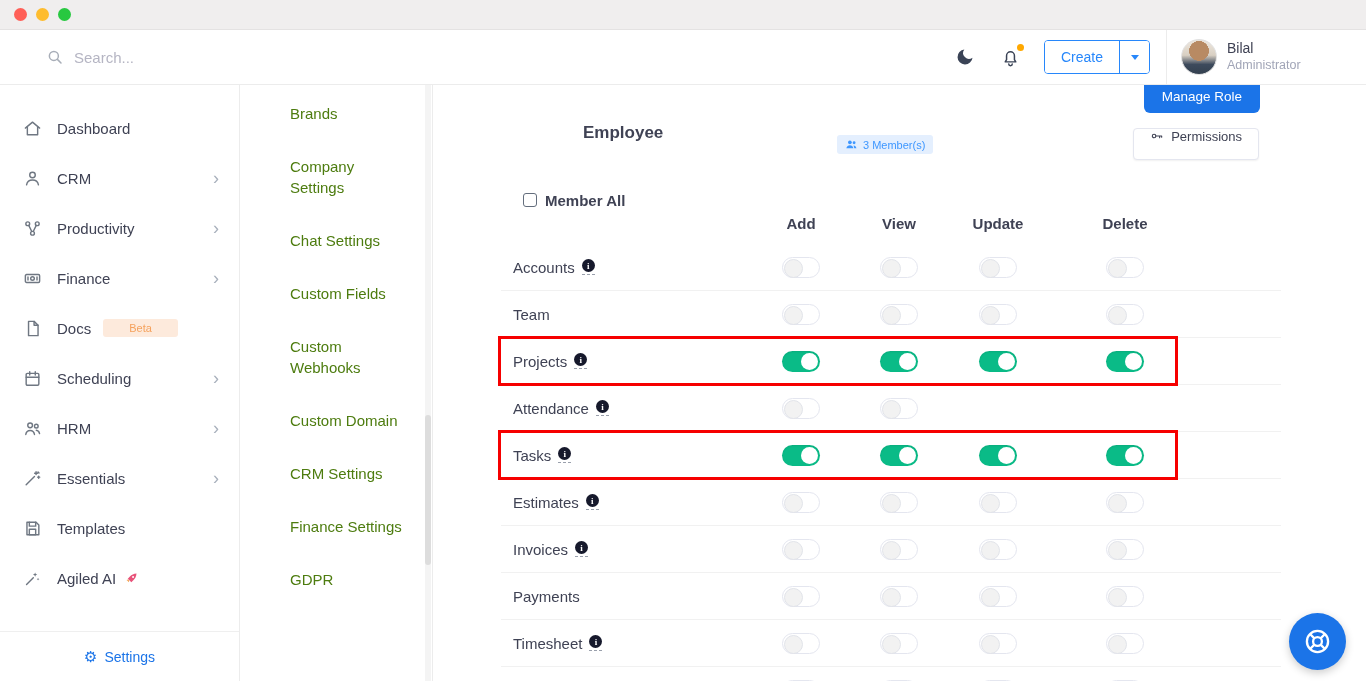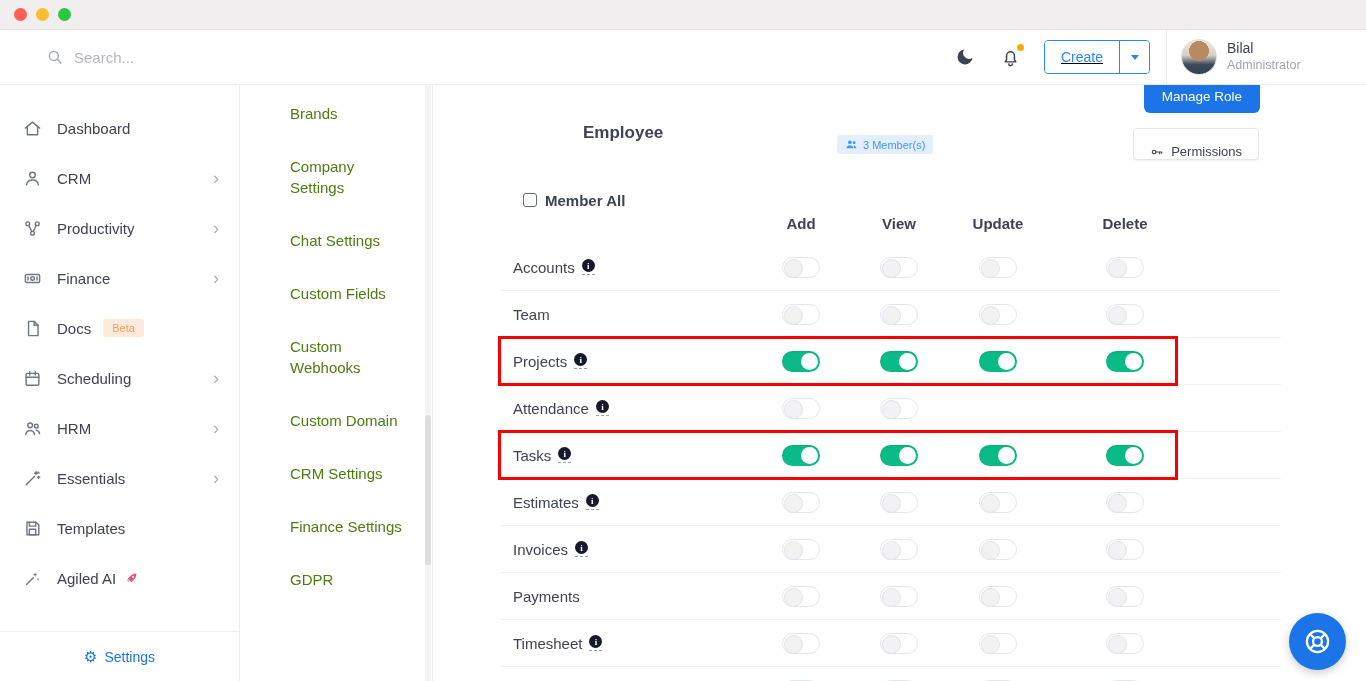--- a/index.html
+++ b/index.html
@@ -18,58 +18,58 @@
 
   
   .header{ height:55px; background:#fff; border-bottom:1px solid #ececec; display:flex; align-items:center;}
   .logo{ width:240px; padding-left:16px; font-size:31px; font-weight:700; color:var(--brand); letter-spacing:-0.5px; cursor:pointer;}
   .search{ display:flex; align-items:center; gap:10px; margin-left:46px;}
   .search-input{ border:none; outline:none; font-size:15px; color:#3f4254; width:320px; font-family:inherit;}
   .search-input::placeholder{ color:#b5b5c3;}
   .header-right{ margin-left:auto; display:flex; align-items:center; height:100%;}
   .icon-btn{ display:inline-flex; align-items:center; justify-content:center; width:26px; height:26px; cursor:pointer; position:relative; margin-right:20px;}
   .bell .dot{ position:absolute; top:0; right:0; width:7px; height:7px; border-radius:50%; background:#ffa800;}
-  .create-split{ display:inline-flex; border:1px solid var(--brand); border-radius:4px; height:34px; overflow:hidden; margin-right:16px;text-decoration:underline;}
+  .create-split{ display:inline-flex; border:1px solid var(--brand); border-radius:4px; height:34px; overflow:hidden; margin-right:16px;}
   .create-main{ background:#fff; border:none; color:var(--brand); font-size:14px; padding:0 16px; cursor:pointer; font-family:inherit;}
   .create-caret{ background:#fff; border:none; border-left:1px solid var(--brand); width:30px; display:flex; align-items:center; justify-content:center; cursor:pointer;}
   .caret{ width:0; height:0; border-left:4px solid transparent; border-right:4px solid transparent; border-top:5px solid var(--brand);}
   .profile{ display:flex; align-items:center; gap:10px; border-left:1px solid #ececec; height:100%; padding:0 18px 0 14px; cursor:pointer; min-width:200px;}
   .avatar{ width:36px; height:36px; border-radius:50%; border:1px solid #e0e0e0;
     background: radial-gradient(circle at 50% 32%, #b88a63 0 34%, rgba(0,0,0,0) 35%),
                 linear-gradient(180deg,#eae3d9 0 10%, #d8cfc2 45%, #3d4a5c 72%, #33404f);}
   .ptext{ display:flex; flex-direction:column; line-height:1.25;}
   .pname{ font-size:14px; color:#3f4254;}
   .prole{ font-size:12.5px; color:#a1a5b7;}
 
   
   .sidebar{ position:absolute; left:0; top:85px; width:240px; bottom:0; background:#fff; border-right:1px solid #ececec;}
   .nav-list{ padding-top:18px;}
   .nav-item{ display:flex; align-items:center; height:50px; padding:0 20px 0 22px; cursor:pointer; color:#3f4254;}
   .nav-icon{ width:20px; height:20px; color:#6f7782; display:inline-flex; align-items:center; justify-content:center; flex:0 0 20px;}
   .nav-label{ margin-left:15px; font-size:15px;}
   .chev{ margin-left:auto; color:#a8b0bc; font-size:18px; line-height:1;}
-  .beta-badge{ margin-left:12px; background:var(--beta-bg); color:var(--beta-text); font-size:11px; padding:3px 9px; border-radius:3px;}
+  .beta-badge{ margin-left:12px; background:var(--beta-bg); color:var(--beta-text); font-size:11px; padding:3px 26px; border-radius:3px;}
   .nav-emoji{ margin-left:8px; display:inline-flex;}
   .sidebar-footer{ position:absolute; left:0; right:0; bottom:0; height:50px; border-top:1px solid #efefef; display:flex; align-items:center; justify-content:center; gap:7px; color:var(--primary); font-size:14px;}
   .sidebar-footer .gear{ font-size:15px; line-height:1;}
   .sidebar-footer span[data-name="settings-link"]{ cursor:pointer;}
 
   
   .settings-menu{ position:absolute; left:240px; top:85px; width:193px; bottom:0; background:#fff; border-right:1px solid #ececec; overflow:hidden;}
   .sm-list{ padding-top:2px;}
   .sm-item{ margin-left:50px; width:116px; padding:16px 0; font-size:15px; line-height:21px; color:#4d7c0f; cursor:pointer;}
   .sm-scroll{ position:absolute; top:0; right:1px; width:6px; height:100%; background:#f4f4f4;}
   .sm-thumb{ position:absolute; left:0; width:6px; top:0; height:150px; background:#dddddd; border-radius:3px; display:block;}
 
   
   .main{ position:absolute; left:434px; top:85px; right:0; bottom:0; background:#fff; overflow:hidden;}
   .manage-role{ position:absolute; top:-5px; right:106px; height:33px; padding:0 18px; background:var(--primary); color:#fff; border:none; border-radius:6px; font-size:13.5px; font-family:inherit; cursor:pointer;}
   .role-title{ position:absolute; left:149px; top:38px; font-size:17px; font-weight:700; color:#3f4254;}
   .members-badge{ position:absolute; left:403px; top:50px; display:inline-flex; align-items:center; gap:5px; background:var(--mb-bg); color:var(--mb-text); font-size:11px; padding:3px 8px; border-radius:3px; cursor:pointer;}
-  .permissions-btn{ position:absolute; top:43px; right:107px; height:32px; display:inline-flex; align-items:flex-end; gap:7px; background:#fff; border:1px solid #e4e6ef; border-radius:4px; box-shadow:0 1px 2px rgba(0,0,0,.06); padding:0 16px; font-size:13px; color:#3f4254; font-family:inherit; cursor:pointer;}
+  .permissions-btn{ position:absolute; top:43px; right:107px; height:32px; display:inline-flex; align-items:flex-start; gap:7px; background:#fff; border:1px solid #e4e6ef; border-radius:4px; box-shadow:0 1px 2px rgba(0,0,0,.06); padding:0 16px; font-size:13px; color:#3f4254; font-family:inherit; cursor:pointer;}
 
   .perm-table{ position:absolute; left:67px; top:100px; width:780px;}
   .select-all{ display:inline-flex; align-items:center; gap:8px; margin:5px 0 0 22px; height:20px; cursor:pointer;}
   .checkbox{ width:14px; height:14px; border:1.5px solid #646e7d; border-radius:3px; background:#fff; display:inline-block;}
   .select-all-label{ font-size:15px; font-weight:700; color:#3f4254;}
   .thead{ position:relative; height:33px;}
   .hcol{ position:absolute; top:4px; transform:translateX(-50%); font-size:15px; font-weight:700; color:#3f4254;}
   .perm-row{ position:relative; height:47px; border-bottom:1px solid #f1f1f1; display:flex; align-items:center;}
   .row-label{ padding-left:12px; font-size:15px; color:#3f4254; display:inline-flex; align-items:center; gap:7px;}
   .info-u{ display:inline-flex; border-bottom:1px dashed #9aa0ac; padding-bottom:2px;}

